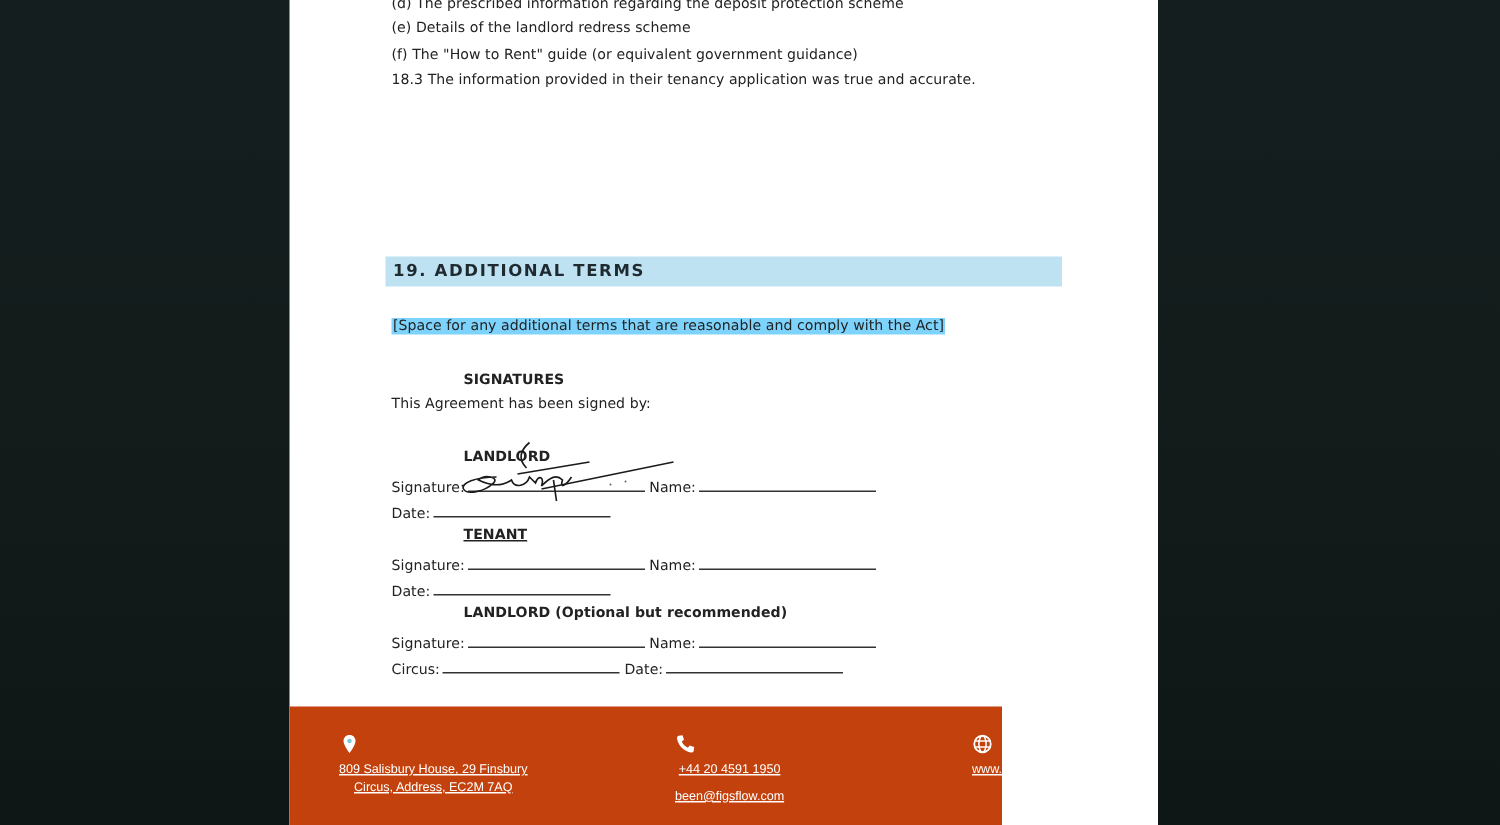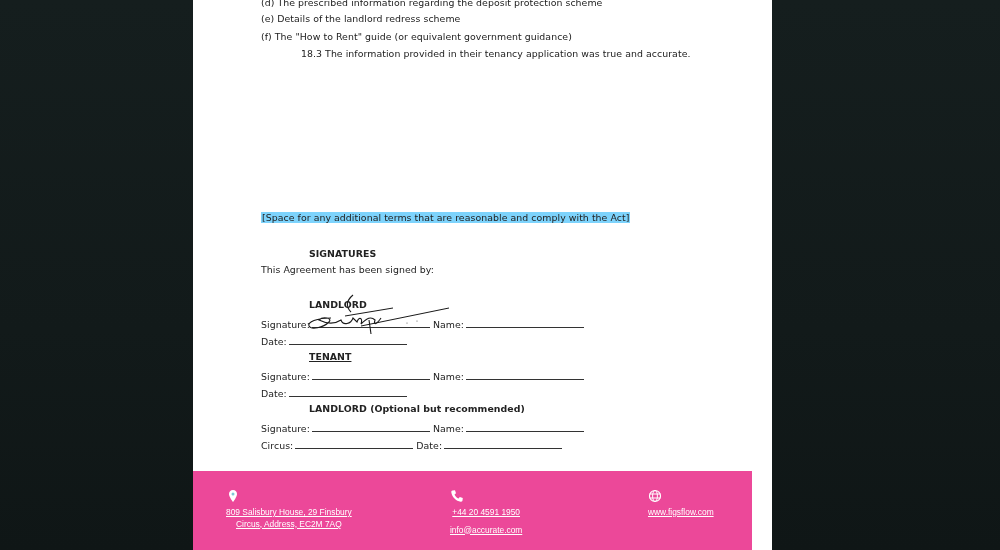--- a/index.html
+++ b/index.html
@@ -76,23 +76,23 @@
     }
     .signature-svg {
       position: absolute;
       left: 108px;
       top: 290px;
     }
     .footer {
       position: absolute;
       left: 0;
       top: 471px;
-      width: 559px;
+      width: 475px;
       height: 79px;
-      background: #ec4899;
+      background: #c2410c;
     }
     .f-col {
       position: absolute;
       top: 18px;
     }
     .f-icon {
       display: block;
       width: 14px;
       height: 14px;
       margin-bottom: 4px;
@@ -108,23 +108,26 @@
     }
   </style>
 </head>
 <body>
 
 <div class="page">
   <div class="page-inner">
     <div class="line" style="top:-3px;">(d) The prescribed information regarding the deposit protection scheme</div>
     <div class="line" style="top:13px;">(e) Details of the landlord redress scheme</div>
     <div class="line" style="top:31px;">(f) The "How to Rent" guide (or equivalent government guidance)</div>
-    <div class="line" style="top:48px;margin-left:40px;">18.3 The information provided in their tenancy application was true and accurate.</div>
+    <div class="line" style="top:48px;">18.3 The information provided in their tenancy application was true and accurate.</div>
   </div>
 
+  <div class="section-bar">
+    <div class="section-title">19. ADDITIONAL TERMS</div>
+  </div>
 
   <div class="page-inner">
     <div class="line" style="top:212px;">
       <span class="highlight">[Space for any additional terms that are reasonable and comply with the Act]</span>
     </div>
 
     <div class="line bold" style="top:248px;">SIGNATURES</div>
     <div class="line" style="top:264px;">This Agreement has been signed by:</div>
 
     <div class="line bold" style="top:299px;">LANDLORD</div>
@@ -170,21 +173,21 @@
       </svg>
       <a class="f-link">809 Salisbury House, 29 Finsbury</a>
       <a class="f-link">Circus, Address, EC2M 7AQ</a>
     </div>
 
     <div class="f-col" style="left:257px;">
       <svg class="f-icon" viewBox="0 0 14 14">
         <path d="M2.5 1.5 L5 1.2 L6 4.2 L4.5 5.4 C5.3 7.2 6.8 8.7 8.6 9.5 L9.8 8 L12.8 9 L12.5 11.5 C12.3 12.3 11.6 12.8 10.8 12.7 C6 12 2 8 1.3 3.2 C1.2 2.4 1.7 1.7 2.5 1.5 Z" fill="#ffffff"></path>
       </svg>
       <a class="f-link">+44 20 4591 1950</a>
-      <a class="f-link" style="margin-top:6px;">info@accurate.com</a>
+      <a class="f-link" style="margin-top:6px;">been@figsflow.com</a>
     </div>
 
     <div class="f-col" style="left:455px;">
       <svg class="f-icon" viewBox="0 0 14 14">
         <circle cx="7" cy="7" r="5.5" fill="none" stroke="#ffffff" stroke-width="1.2"></circle>
         <ellipse cx="7" cy="7" rx="2.4" ry="5.5" fill="none" stroke="#ffffff" stroke-width="1"></ellipse>
         <line x1="1.5" y1="5" x2="12.5" y2="5" stroke="#ffffff" stroke-width="1"></line>
         <line x1="1.5" y1="9" x2="12.5" y2="9" stroke="#ffffff" stroke-width="1"></line>
       </svg>
       <a class="f-link">www.figsflow.com</a>

